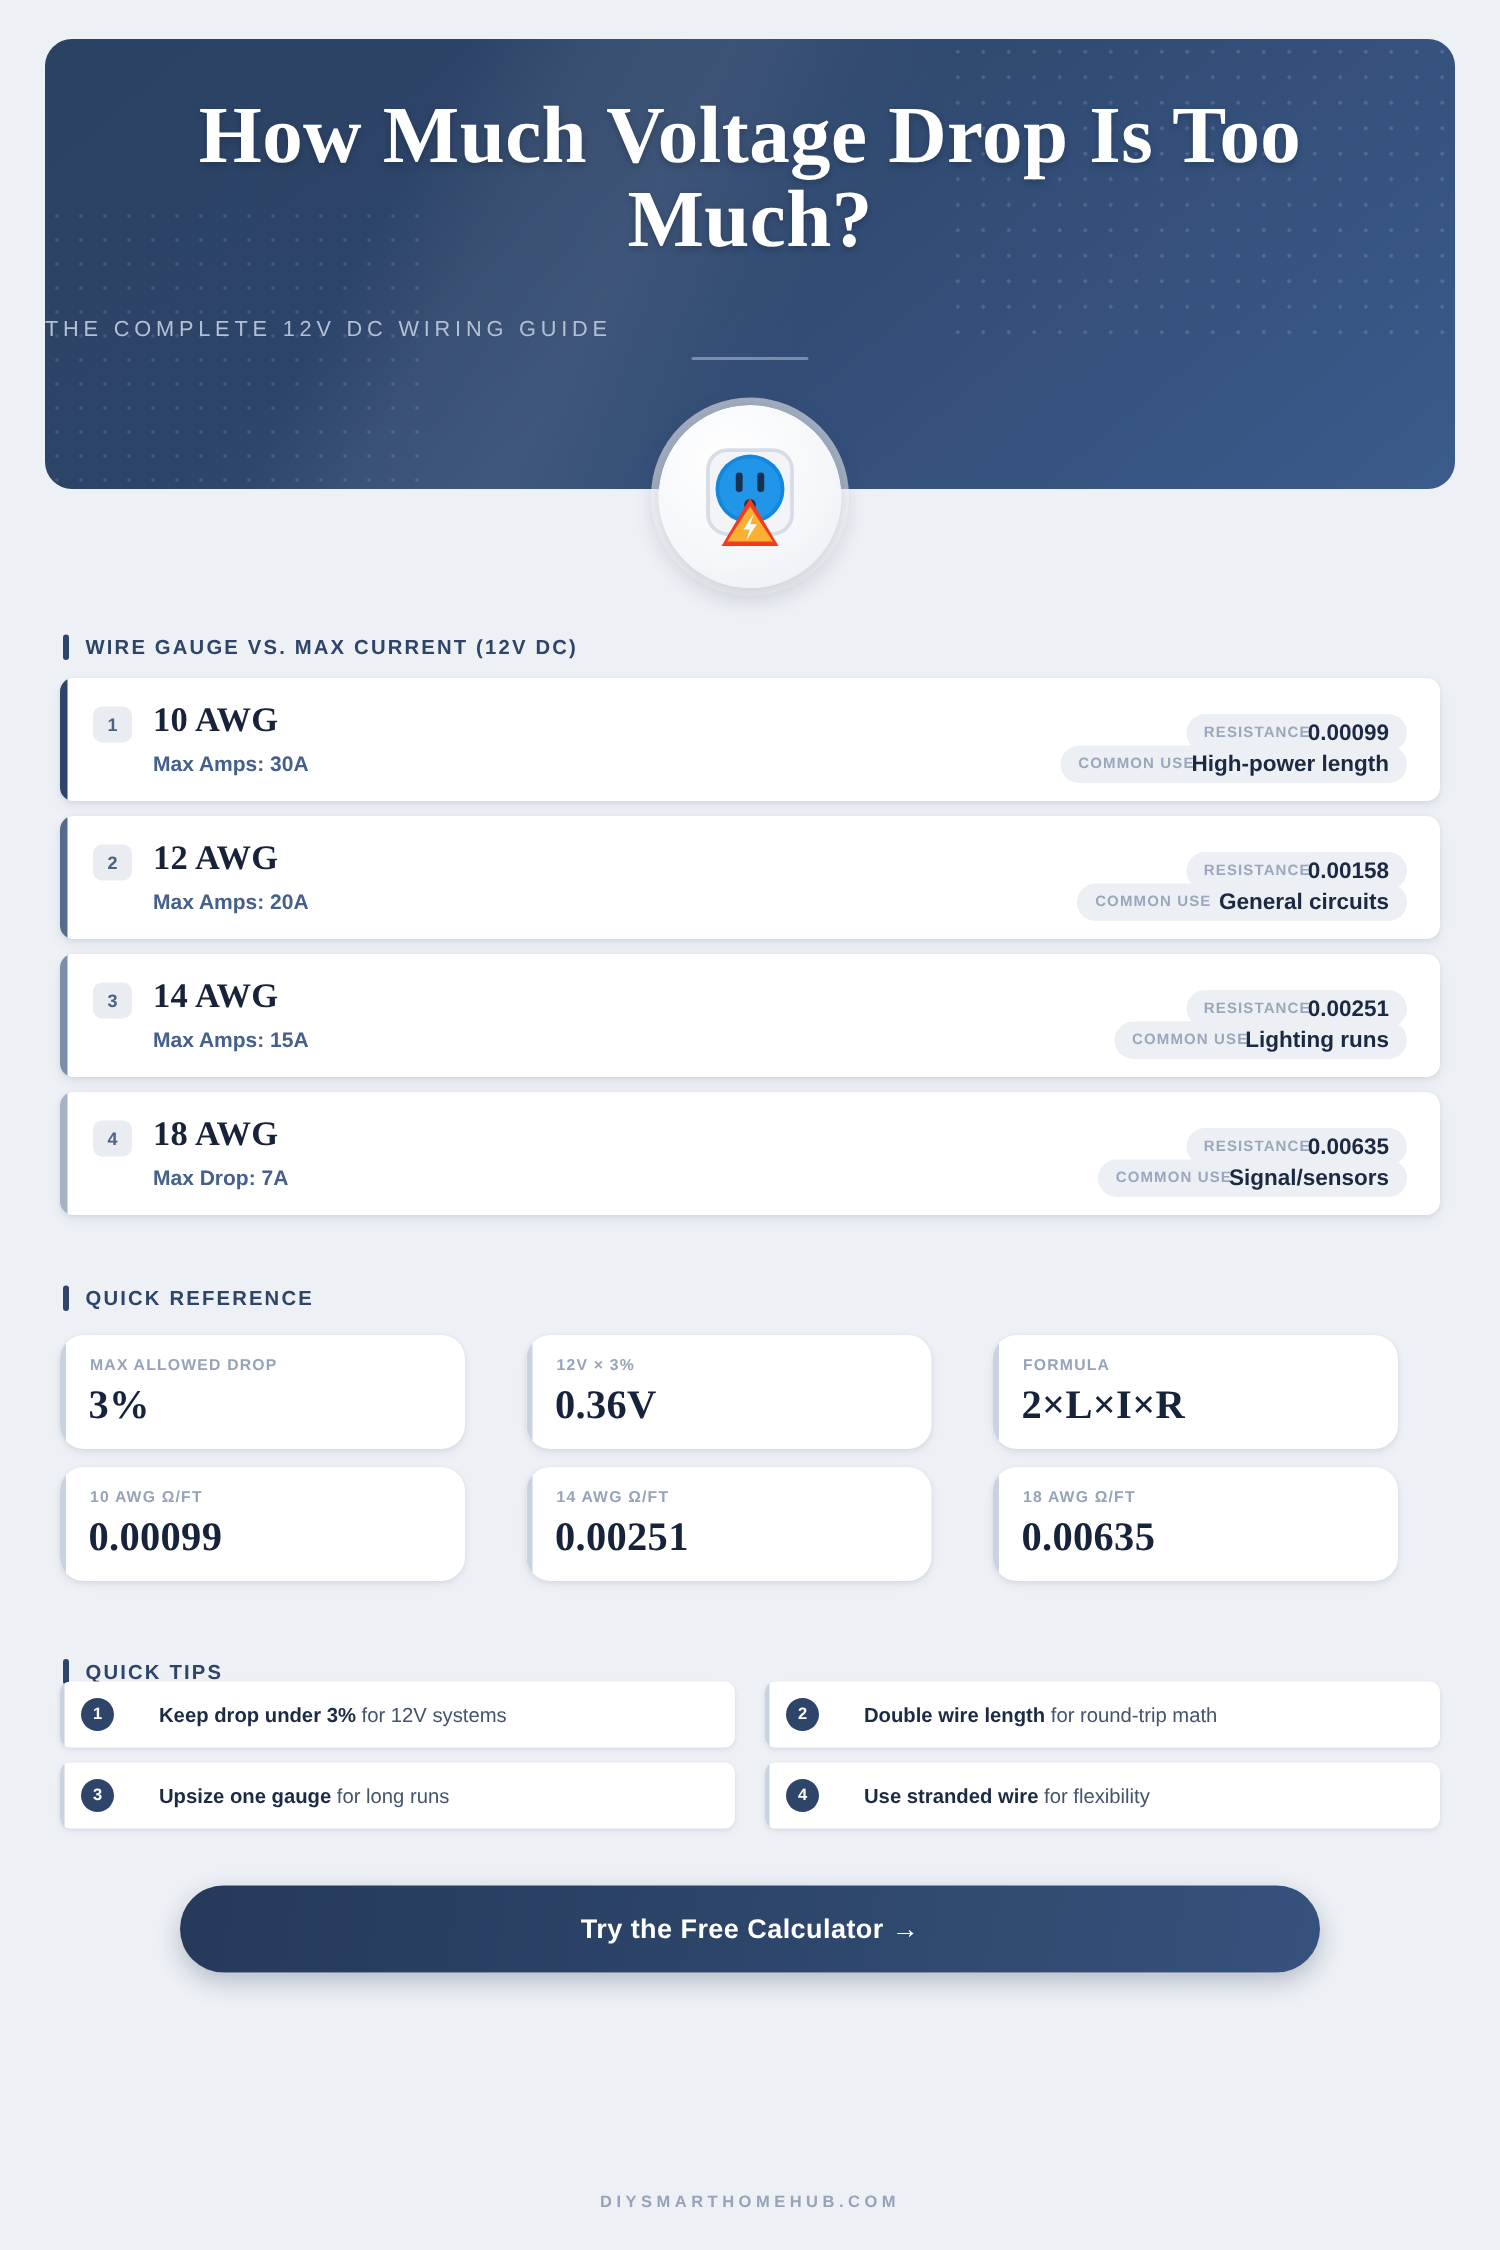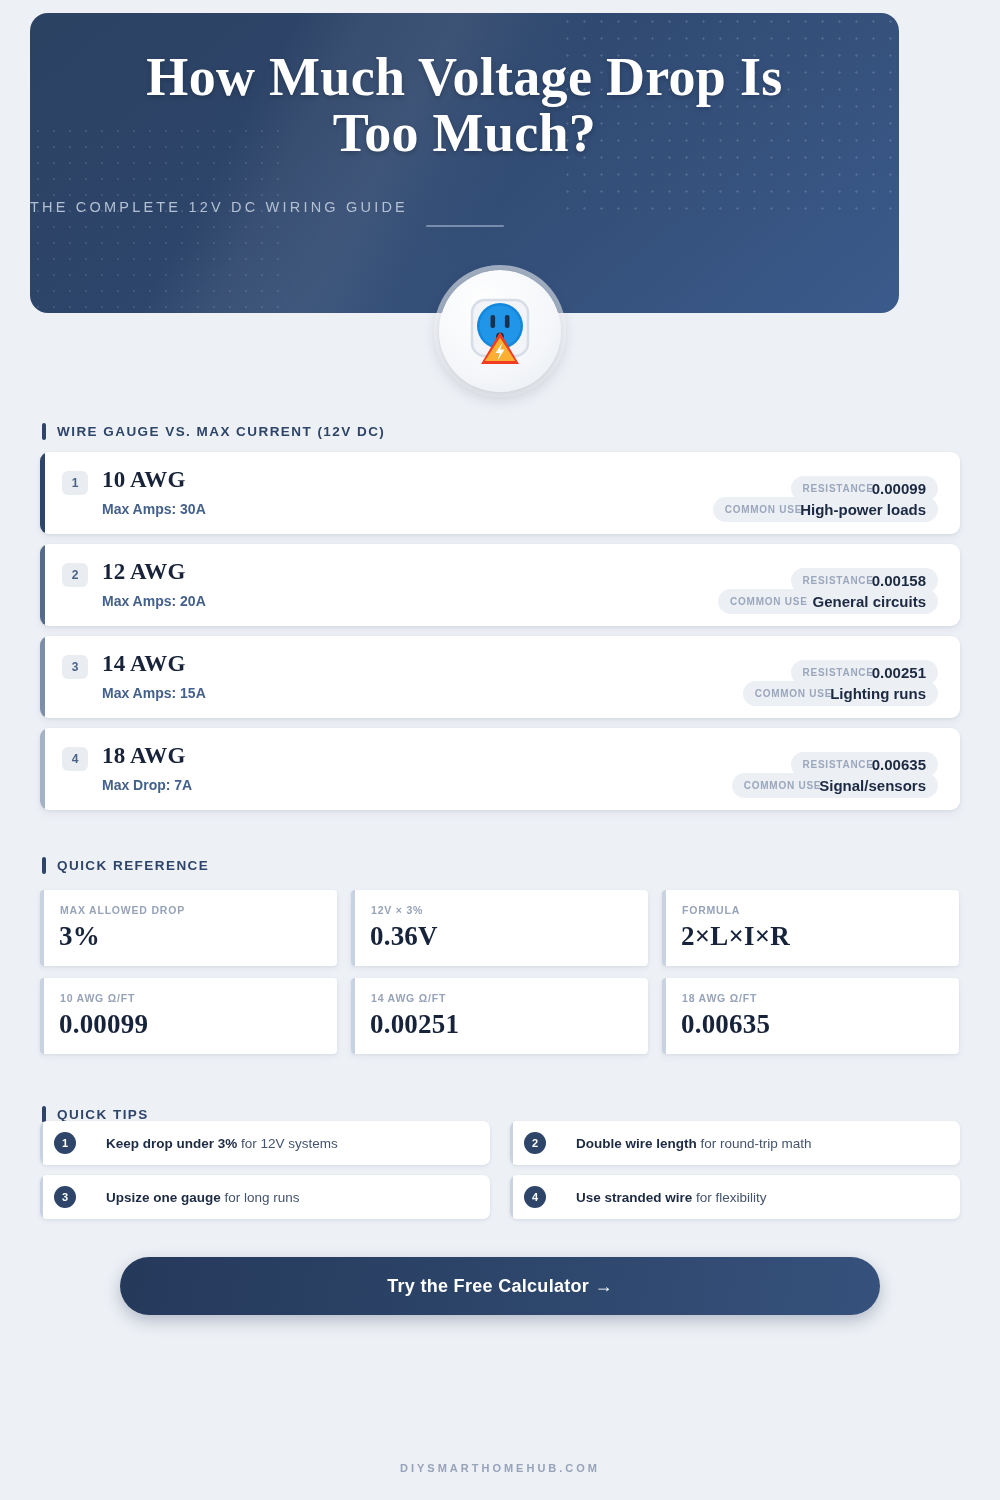--- a/index.html
+++ b/index.html
@@ -10,22 +10,22 @@
     background: #edf0f5;
     font-family: "Liberation Sans", sans-serif;
     overflow: hidden;
     position: relative;
   }
 
   
   .header {
     position: absolute;
     left: 30px;
-    top: 13px;
-    width: 869px;
+    top: 26px;
+    width: 940px;
     height: 300px;
     border-radius: 18px;
     background:
       linear-gradient(118deg,
         rgba(255,255,255,0.00) 26%,
         rgba(255,255,255,0.055) 33%,
         rgba(255,255,255,0.075) 42%,
         rgba(255,255,255,0.02) 50%,
         rgba(255,255,255,0.00) 56%),
       linear-gradient(140deg, #2c4263 0%, #2d456a 35%, #35517c 70%, #3b5b8c 100%);
@@ -189,24 +189,24 @@
   }
   .pill-value {
     font-size: 15px;
     font-weight: bold;
     color: #1c2942;
   }
 
   
   .qr-card {
     position: absolute;
-    width: 297px;
+    width: 270px;
     height: 76px;
     background: #ffffff;
-    border-radius: 4px;
+    border-radius: 16px;
     box-shadow: 0 1px 3px rgba(35,55,90,0.08), 0 3px 8px rgba(35,55,90,0.045);
     overflow: hidden;
   }
   .qr-accent {
     position: absolute;
     left: 0; top: 0; bottom: 0;
     width: 4px;
     background: #c9d2e0;
   }
   .qr-label {
@@ -336,21 +336,21 @@
   <div class="gauge-accent" style="background:#2e4569;"></div>
   <div class="gauge-num">1</div>
   <div class="gauge-name">10 AWG</div>
   <div class="gauge-sub">Max Amps: 30A</div>
   <div class="pill pill-top">
     <span class="pill-label">RESISTANCE</span>
     <span class="pill-value">0.00099</span>
   </div>
   <div class="pill pill-bot">
     <span class="pill-label">COMMON USE</span>
-    <span class="pill-value">High-power loads</span>
+    <span class="pill-value">High-power length</span>
   </div>
 </div>
 
 <div class="gauge-card" style="top:544px;">
   <div class="gauge-accent" style="background:#566b8c;"></div>
   <div class="gauge-num">2</div>
   <div class="gauge-name">12 AWG</div>
   <div class="gauge-sub">Max Amps: 20A</div>
   <div class="pill pill-top">
     <span class="pill-label">RESISTANCE</span>

